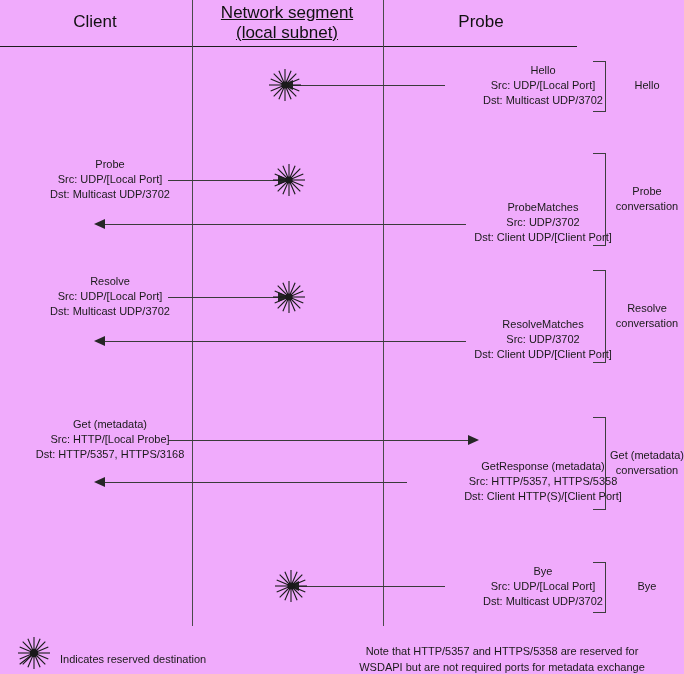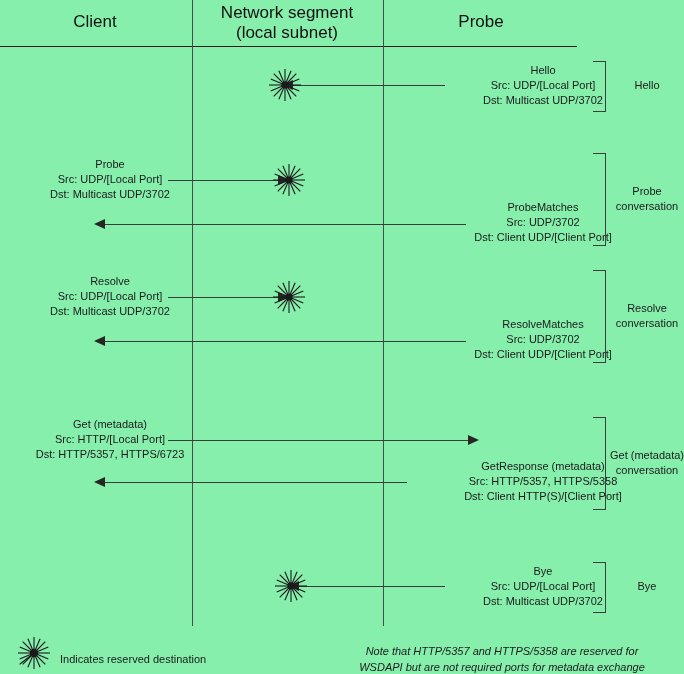--- a/index.html
+++ b/index.html
@@ -10,33 +10,33 @@
   }
   body {
     font-family: "Liberation Sans", sans-serif;
     color: #1a1a1a;
   }
   #diagram {
     position: relative;
     width: 684px;
     height: 674px;
     overflow: hidden;
-    background: #86efac;
+    background: #f0abfc;
   }
   
   .lane-title {
     position: absolute;
     text-align: center;
     font-size: 17px;
     line-height: 20px;
     color: #111;
     white-space: pre-line;
   }
   #lane-title-client  { left: 10px;  top: 12px; width: 170px; }
-  #lane-title-network { left: 198px; top: 3px;  width: 178px; }
+  #lane-title-network { left: 198px; top: 3px;  width: 178px; text-decoration: underline; }
   #lane-title-host    { left: 392px; top: 12px; width: 178px; }
 
   
   .hrule {
     position: absolute;
     left: 0;
     top: 46px;
     width: 577px;
     height: 0;
     border-top: 1.6px solid #1d1d1d;
@@ -122,21 +122,20 @@
     white-space: nowrap;
   }
   .note-text {
     position: absolute;
     font-size: 11px;
     line-height: 16px;
     color: #1a1a1a;
     text-align: center;
     white-space: pre-line;
     width: 340px;
-    font-style: italic;
   }
 </style>
 </head>
 <body>
 
 <div id="diagram">
 
   <div class="lane-title" id="lane-title-client">Client</div>
   <div class="lane-title" id="lane-title-network">Network segment
 (local subnet)</div>
@@ -260,22 +259,22 @@
     <span class="l3">Dst: Client UDP/[Client Port]</span>
   </div>
   <div class="bracket" style="left:593px; top:270px; height:93px;"></div>
   <div class="bracket-label" style="left:604px; top:301px;">Resolve
 conversation</div>
 
   <div class="arrow-line" style="left:168px; top:440px; width:302px;"></div>
   <div class="arrow-head right" style="left:468px; top:435px;"></div>
   <div class="msg-label" style="left:0px; top:417px; width:220px; text-align:center;">
     <span class="l1">Get (metadata)</span>
-    <span class="l2">Src: HTTP/[Local Port]</span>
-    <span class="l3">Dst: HTTP/5357, HTTPS/6723</span>
+    <span class="l2">Src: HTTP/[Local Probe]</span>
+    <span class="l3">Dst: HTTP/5357, HTTPS/3168</span>
   </div>
 
   <div class="arrow-line" style="left:105px; top:482px; width:302px;"></div>
   <div class="arrow-head left" style="left:94px; top:477px;"></div>
   <div class="msg-label" style="left:398px; top:459px; width:290px; text-align:center;">
     <span class="l1">GetResponse (metadata)</span>
     <span class="l2">Src: HTTP/5357, HTTPS/5358</span>
     <span class="l3">Dst: Client HTTP(S)/[Client Port]</span>
   </div>
   <div class="bracket" style="left:593px; top:417px; height:93px;"></div>

